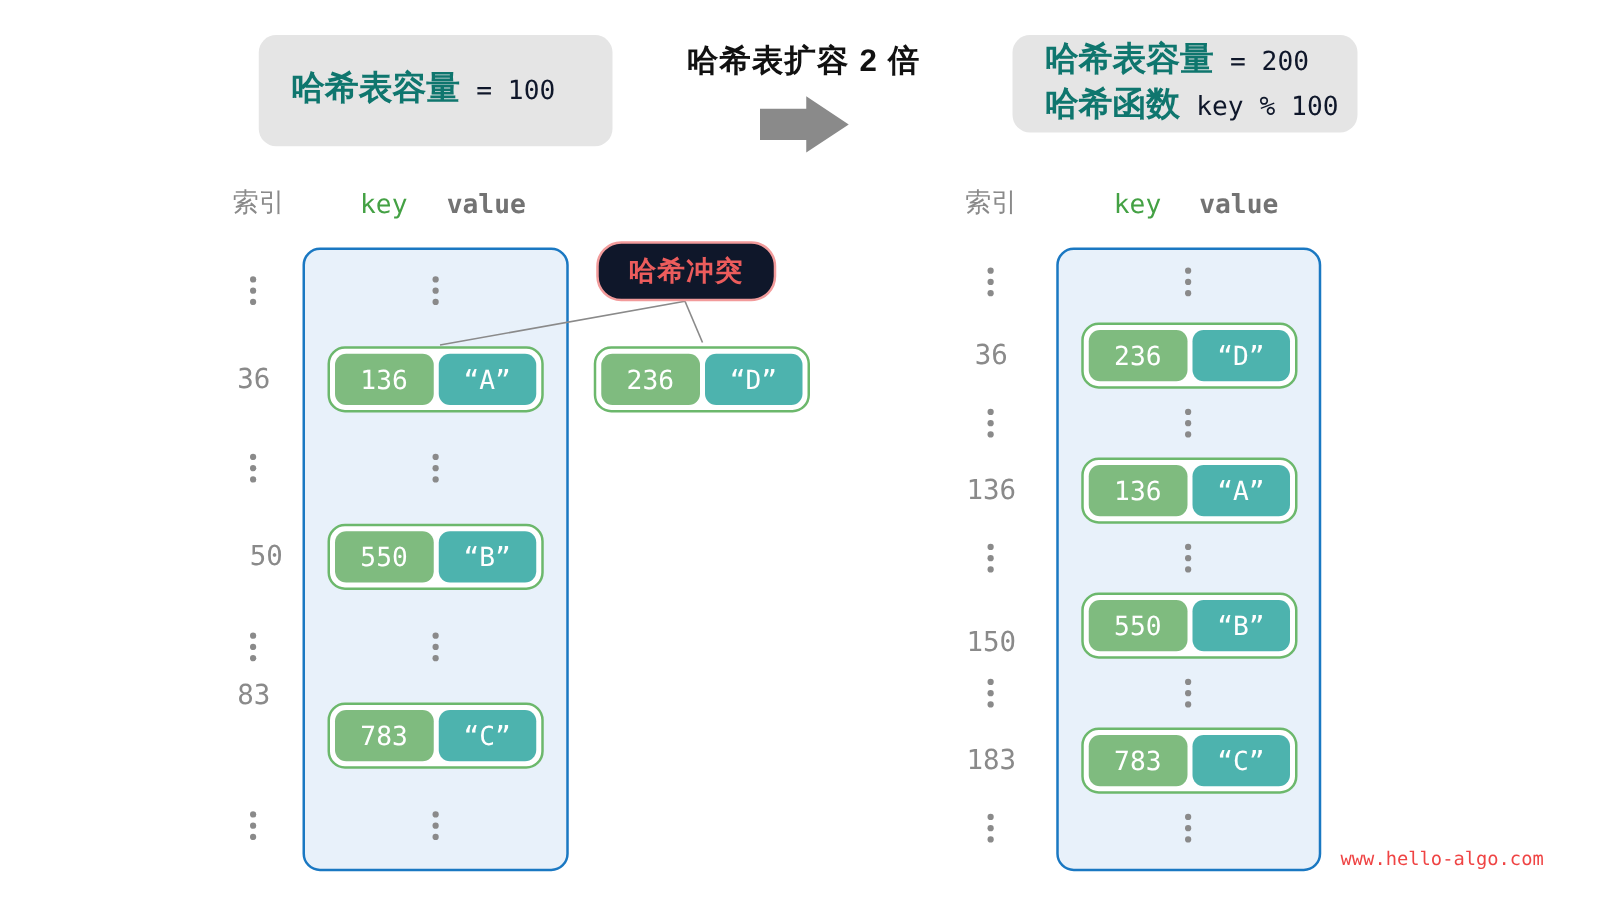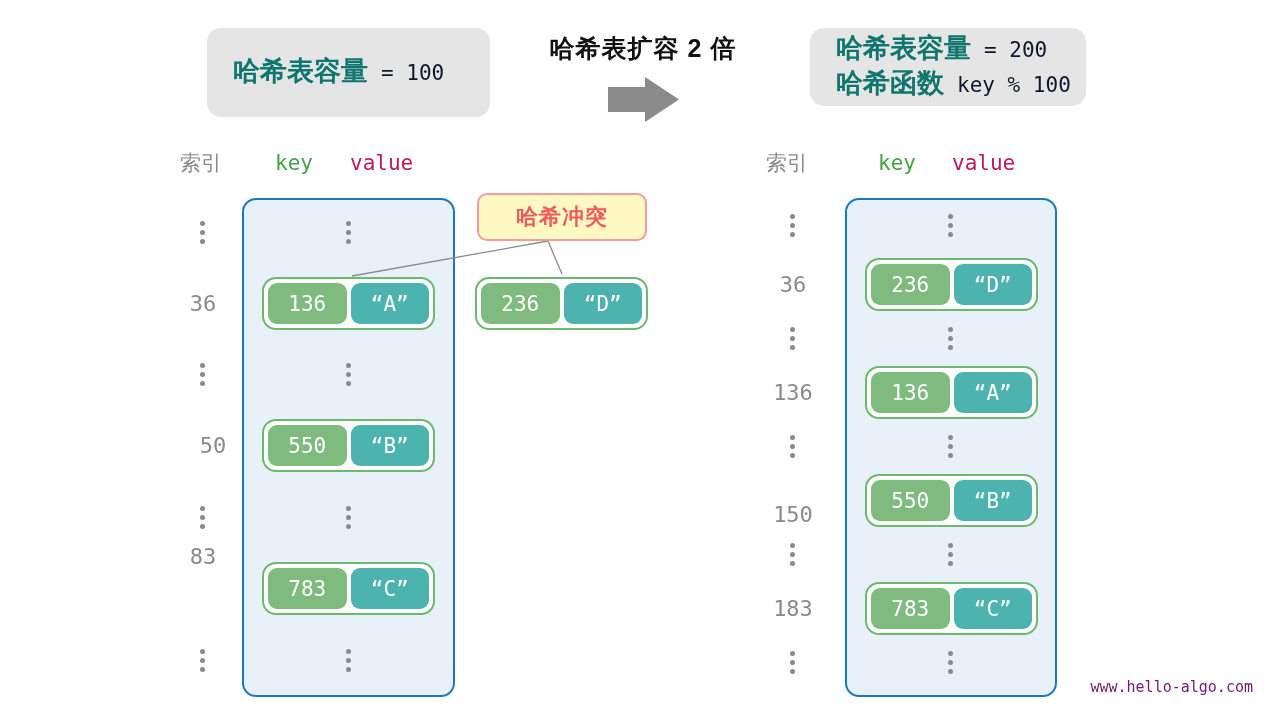--- a/index.html
+++ b/index.html
@@ -12,24 +12,24 @@
            padding-left:26px;box-sizing:border-box;}
   .info-line{white-space:nowrap;line-height:24px;}
   .zh-label{font-weight:700;font-size:27px;color:#0f766e;}
   .code{font-family:"DejaVu Sans Mono",monospace;font-size:21px;color:#0f172a;margin-left:13px;}
 
   
   .main-title{position:absolute;left:500px;top:32px;width:286px;text-align:center;
               font-weight:700;font-size:25px;color:#111;letter-spacing:1px;}
 
   
-  .hdr{position:absolute;height:26px;line-height:26px;text-align:left;font-size:21px;}
+  .hdr{position:absolute;height:26px;line-height:26px;text-align:center;font-size:21px;}
   .hdr-zh{color:#8a8a8a;}
   .hdr-key{font-family:"DejaVu Sans Mono",monospace;color:#44a144;}
-  .hdr-val{font-family:"DejaVu Sans Mono",monospace;color:#be185d;}
+  .hdr-val{font-family:"DejaVu Sans Mono",monospace;color:#737373;font-weight:bold;}
 
   
   .bucket{position:absolute;box-sizing:border-box;border:2.5px solid #1a78c2;
           background:#e8f1fa;border-radius:14px;z-index:0;}
 
   
   .idx{position:absolute;width:66px;text-align:center;line-height:27px;
        font-family:"DejaVu Sans Mono",monospace;font-size:22px;color:#8a8a8a;z-index:2;}
 
   
@@ -40,31 +40,31 @@
   
   .pair{position:absolute;width:173px;height:53px;box-sizing:border-box;z-index:2;
         background:#ffffff;border:2px solid #6cb86c;border-radius:14px;
         display:flex;gap:4px;padding:4px;}
   .cell{flex:1;border-radius:9px;display:flex;align-items:center;justify-content:center;
         font-family:"DejaVu Sans Mono",monospace;font-size:21px;color:#ffffff;}
   .cell-key{background:#7fbb7f;}
   .cell-val{background:#4db3ae;}
 
   
-  .collision-box{position:absolute;left:477px;top:193px;width:170px;height:48px;box-sizing:border-box;
-                 background:#fef9c3;border:2px solid #f29b9b;border-radius:10px;z-index:2;
+  .collision-box{position:absolute;left:477px;top:193px;width:144px;height:48px;box-sizing:border-box;
+                 background:#0f172a;border:2px solid #f29b9b;border-radius:20px;z-index:2;
                  display:flex;align-items:center;justify-content:center;
                  font-weight:700;font-size:22px;color:#ec5c5c;letter-spacing:1px;}
 
   
   .overlay{position:absolute;left:0;top:0;z-index:1;pointer-events:none;}
 
   
-  .watermark{position:absolute;right:27px;top:678px;font-family:"DejaVu Sans Mono",monospace;
-             font-size:15px;color:#701a75;}
+  .watermark{position:absolute;right:45px;top:678px;font-family:"DejaVu Sans Mono",monospace;
+             font-size:15px;color:#ef4444;}
 </style>
 </head>
 <body>
 
 <div class="canvas">
 
   <div class="infobox" style="left:207px;top:28px;width:283px;height:89px">
     <div class="info-line">
       <span class="zh-label">哈希表容量</span><span class="code">= 100</span>
     </div>

